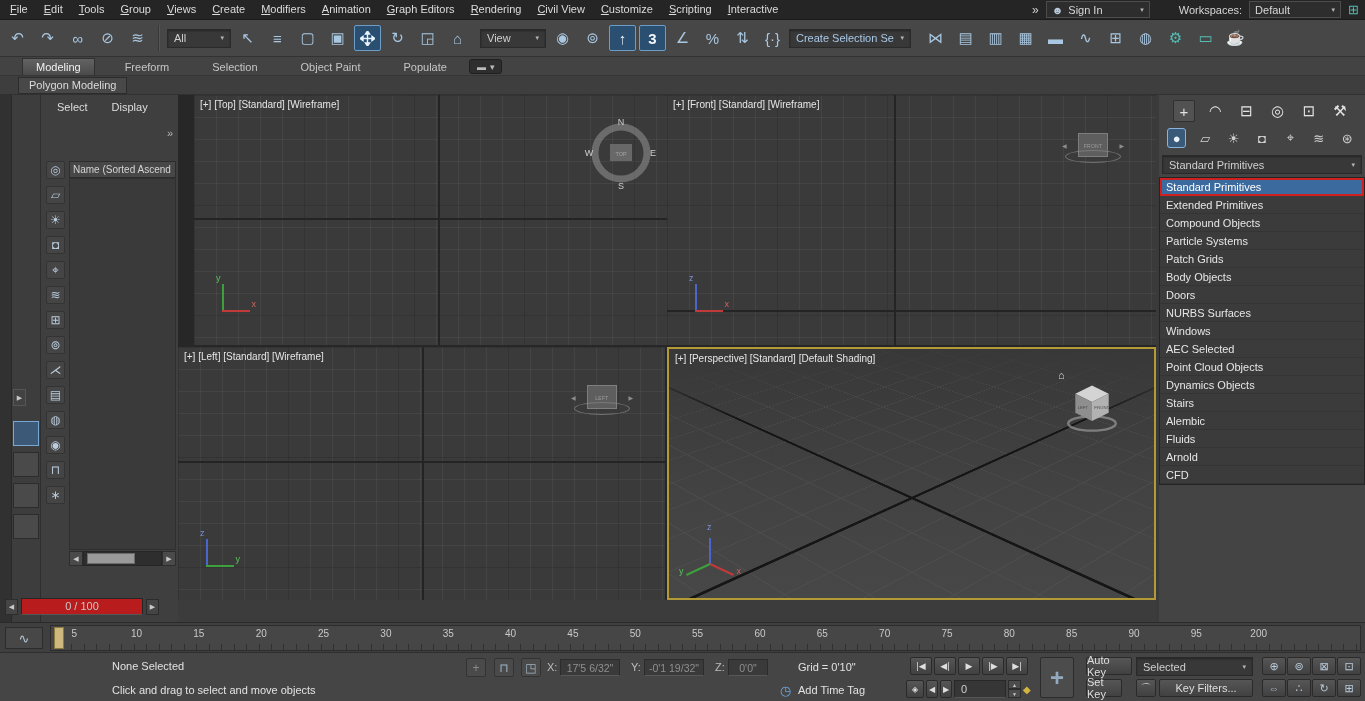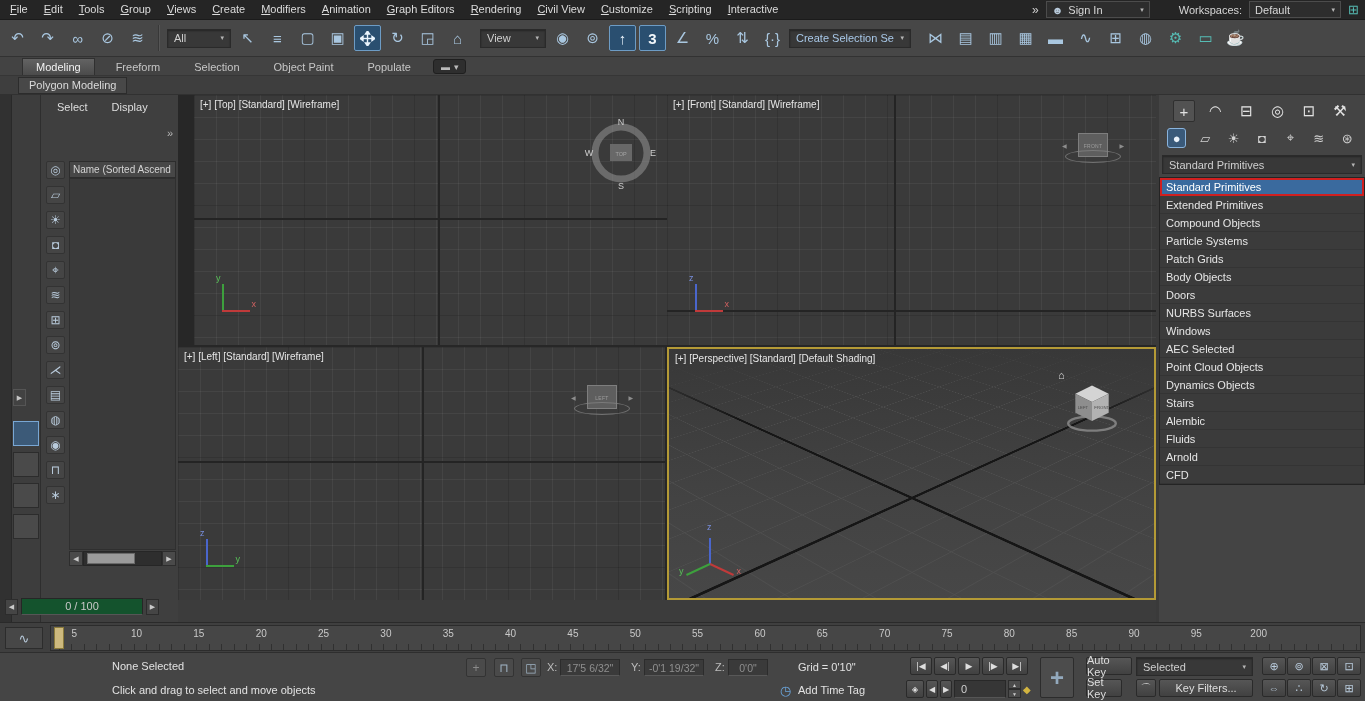--- a/index.html
+++ b/index.html
@@ -62,21 +62,21 @@
   white-space:nowrap;overflow:hidden}
 #explorer-list{position:absolute;left:28px;top:83px;right:2px;bottom:72px;background:#3a3a3a;border:1px solid #2f2f2f}
 #explorer-hscroll{position:absolute;left:28px;right:2px;top:456px;height:15px;display:flex;align-items:stretch}
 .scroll-arrow{width:14px;background:#4a4a4a;border:1px solid #2d2d2d;color:#c9c9c9;font-size:7px;
   display:flex;align-items:center;justify-content:center}
 #hscroll-track{flex:1;background:#2e2e2e;border:1px solid #262626;position:relative}
 #hscroll-thumb{position:absolute;left:3px;top:1px;bottom:1px;width:62%;background:#9a9a9a;border:1px solid #6a6a6a}
 #frame-readout-row{position:absolute;left:5px;top:503px;display:flex;align-items:center;gap:3px}
 .fr-arrow{width:13px;height:16px;background:#454545;border:1px solid #2c2c2c;color:#c9c9c9;font-size:7px;
   display:flex;align-items:center;justify-content:center}
-#frame-readout{width:122px;height:17px;background:#14532d;border:1px solid #262626;border-bottom-color:#565656;
+#frame-readout{width:122px;height:17px;background:#b91c1c;border:1px solid #262626;border-bottom-color:#565656;
   color:#c9c9c9;text-align:center;line-height:15px}
 
 
 #viewports{position:absolute;left:178px;top:95px;width:978px;height:505px;background:#272727}
 .vp{position:absolute;background:#3a3a3a;overflow:hidden}
 #vp-top{left:16px;top:0;width:487px;height:250px}
 #vp-front{left:489px;top:0;width:489px;height:250px}
 #vp-left{left:0;top:252px;width:487px;height:253px}
 #vp-persp{left:489px;top:252px;width:489px;height:253px;border:2px solid var(--viewport_border_yellow,#b49a36);
   background:linear-gradient(#383838,#434343 60%,#474747)}
@@ -345,21 +345,21 @@
         <div class="tbtn teal">
           <span class="g">▭</span>
         </div>
         <div class="tbtn teal">
           <span class="g">☕</span>
         </div>
       </div>
   </div>
 
   <div id="ribbon-tabs">
-    <div style="display:flex;gap:8px;align-items:flex-end">
+    <div style="display:flex;gap:17px;align-items:flex-end">
 
     <div class="rtab active"><span>Modeling</span></div>
         <div class="rtab"><span>Freeform</span></div>
         <div class="rtab"><span>Selection</span></div>
         <div class="rtab"><span>Object Paint</span></div>
         <div class="rtab"><span>Populate</span></div>
       </div>
     <div id="ribbon-config">
       <span>▬</span>
       <span>▾</span>

